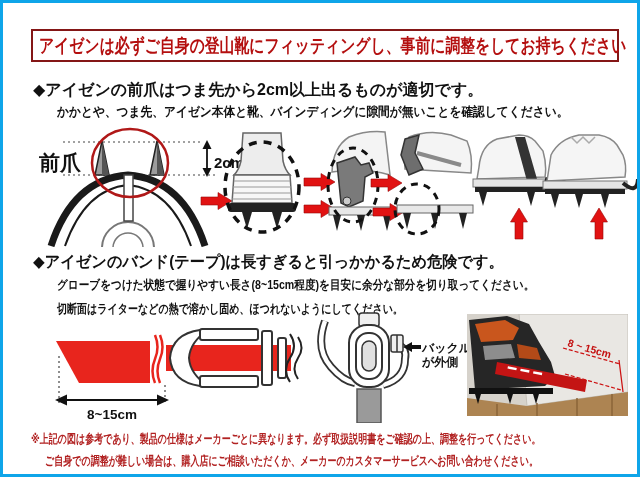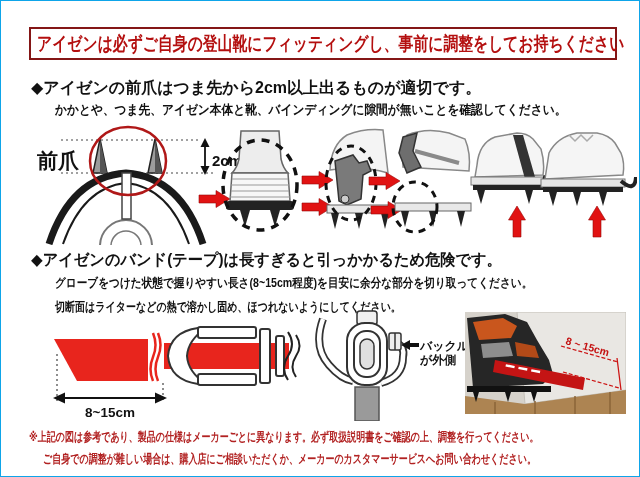--- a/index.html
+++ b/index.html
@@ -1,16 +1,16 @@
 <!DOCTYPE html>
 <html><head>
 <meta charset="utf-8">
 <style>
   html,body{margin:0;padding:0;background:#fff;}
-  .page{position:relative;width:640px;height:477px;background:#fff;border:1px solid #0ea5e9;box-sizing:border-box;overflow:hidden;
+  .page{position:relative;width:640px;height:477px;background:#fff;border:3px solid #0ea5e9;box-sizing:border-box;overflow:hidden;
         font-family:"Liberation Sans","DejaVu Sans",sans-serif;}
   .abs{position:absolute;}
   .jp{font-weight:bold;white-space:nowrap;transform-origin:left center;color:#111;}
   .banner{left:28px;top:26px;width:578px;height:29px;border:2px solid #841616;display:flex;align-items:center;padding-left:6px;background:#fff;}
   .banner-text{font-size:19px;font-weight:bold;color:#b40f0f;white-space:nowrap;transform:scaleX(0.78);transform-origin:left center;}
   .h-black{font-size:16px;}
   .note-red{color:#b22222;}
   .dot{stroke:#444;stroke-width:1.2;stroke-dasharray:2,3;fill:none;}
   svg text{font-family:"Liberation Sans","DejaVu Sans",sans-serif;}
 </style>

